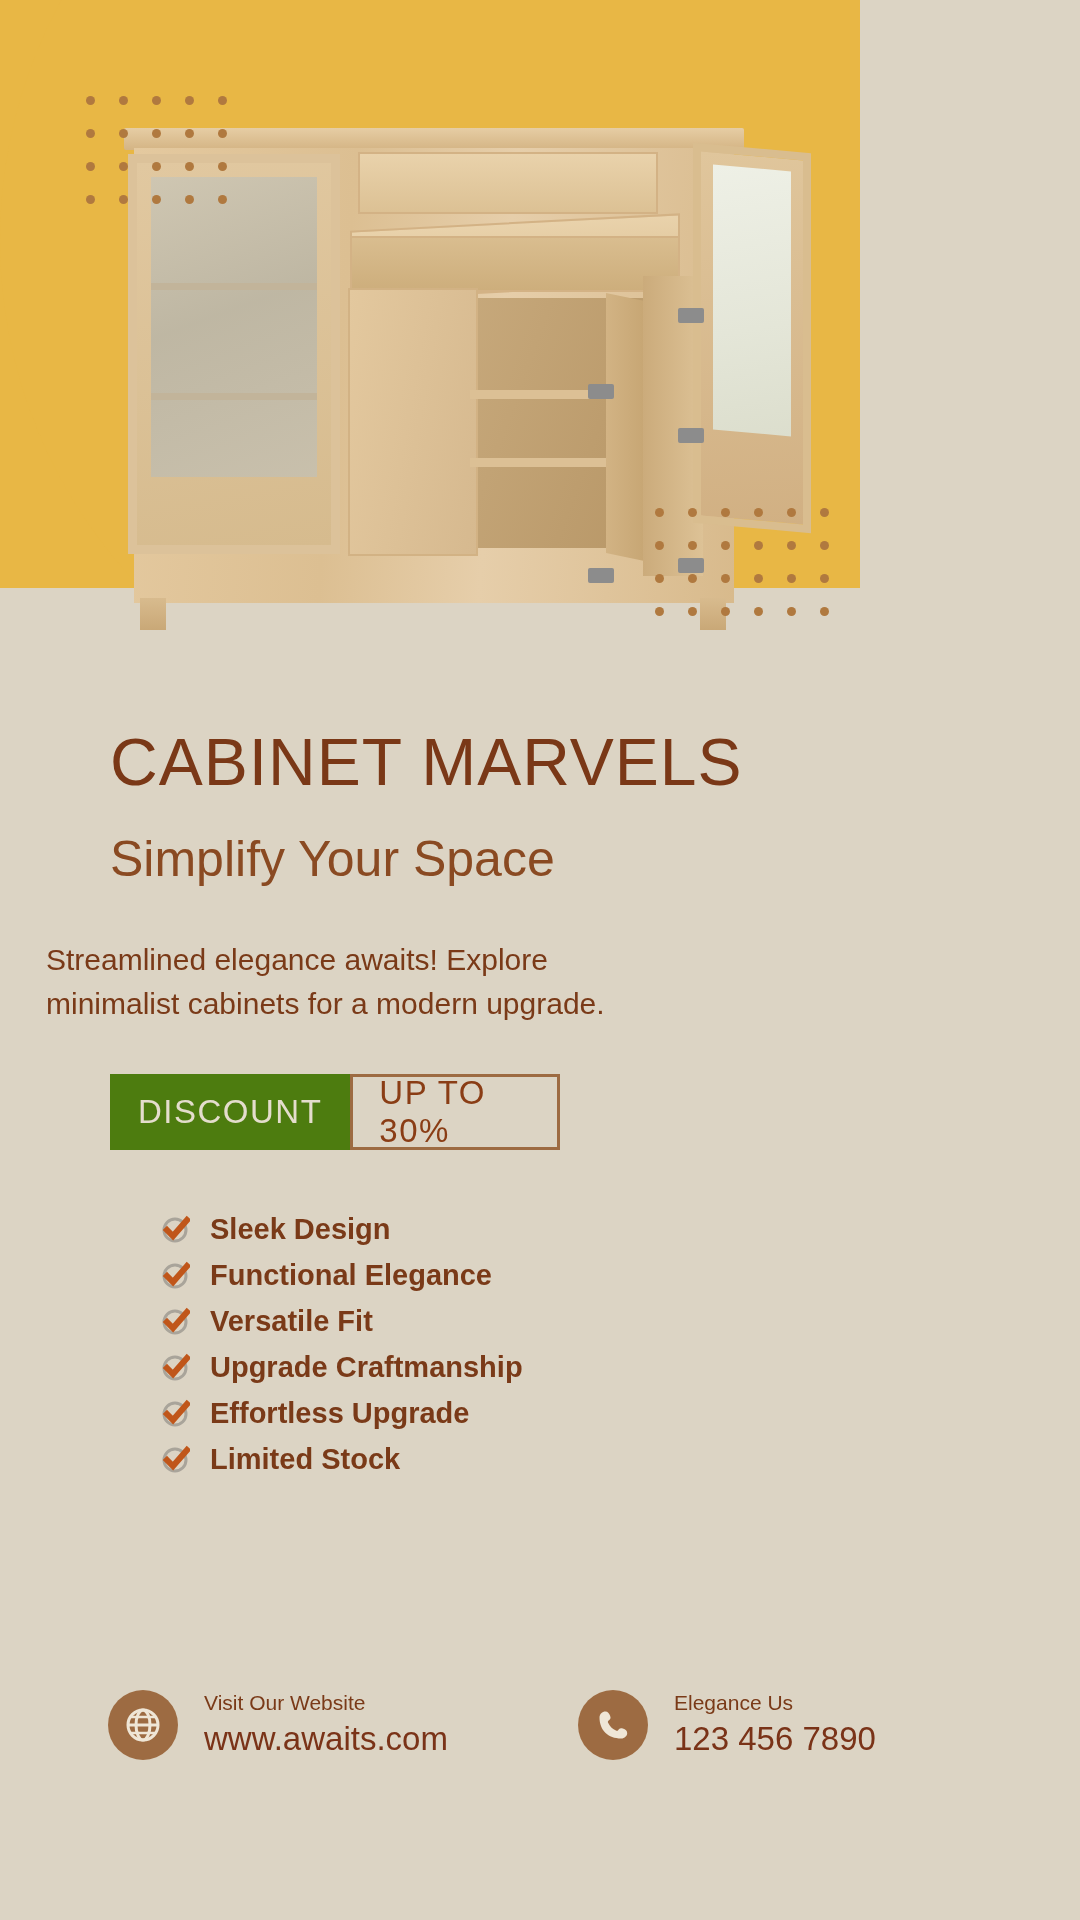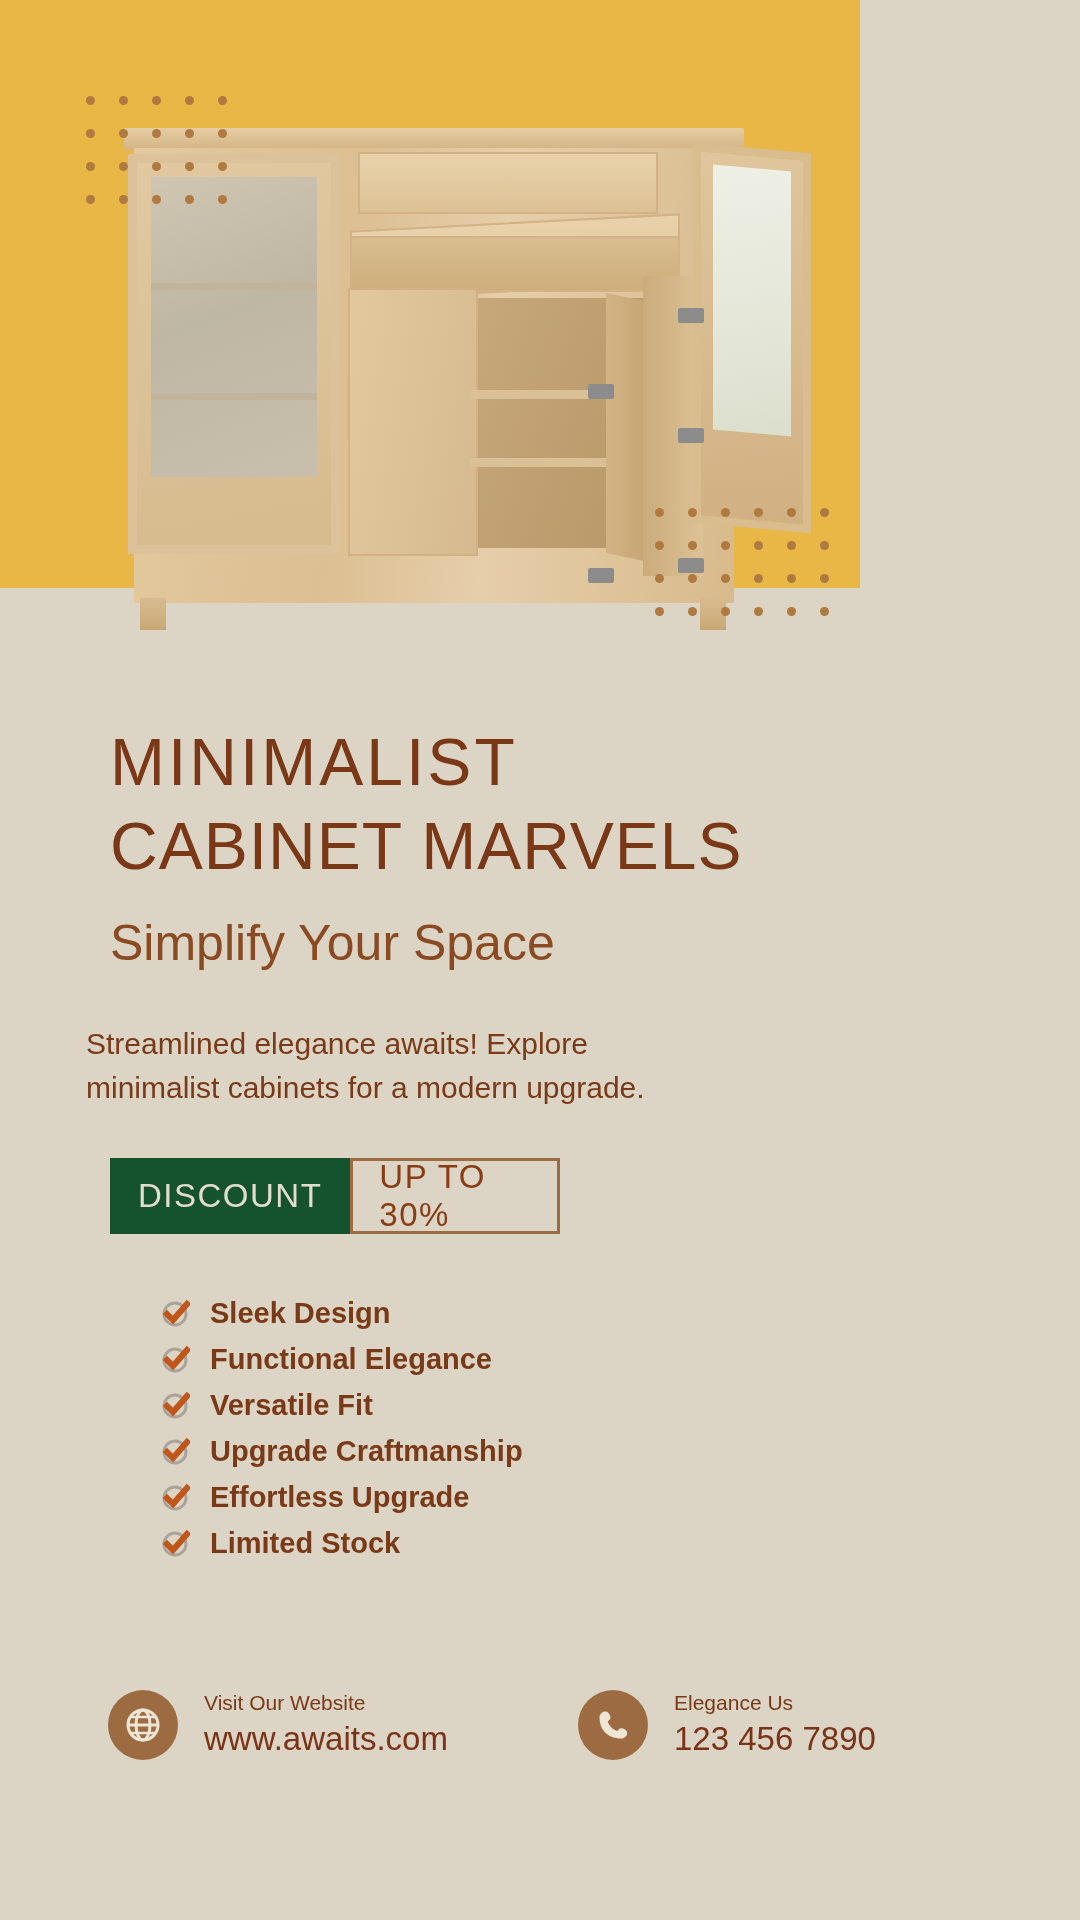--- a/index.html
+++ b/index.html
@@ -248,40 +248,40 @@
     margin: 26px 0 0 0;
     padding-left: 110px;
     color: #8a4a22;
     font-size: 50px;
     font-weight: 400;
     letter-spacing: 0px;
   }
 
   .desc {
     margin: 50px 0 0 0;
-    padding-left: 86px;
+    padding-left: 46px;
     color: #7a3a18;
     font-size: 30px;
     line-height: 44px;
     font-weight: 400;
     max-width: 640px;
   }
 
   
   .badge {
     margin: 48px 0 0 0;
     padding-left: 110px;
     display: flex;
     align-items: stretch;
     height: 76px;
     width: 450px;
     box-sizing: content-box;
   }
   .badge-left {
-    background: #14532d;
+    background: #4d7c0f;
     color: #e4ddcd;
     font-size: 33px;
     letter-spacing: 1.5px;
     display: flex;
     align-items: center;
     padding: 0 28px;
     font-weight: 300;
   }
   .badge-right {
     border: 3px solid #9d6b42;
@@ -450,21 +450,20 @@
         <i></i>
         <i></i>
         <i></i>
         <i></i>
       </div>
   </div>
 
   <div class="content">
 
     <h1 class="title">
-      <span>MINIMALIST</span>
       <span class="line2">CABINET MARVELS</span>
     </h1>
 
     <div class="subtitle">Simplify Your Space</div>
 
     <p class="desc">Streamlined elegance awaits! Explore minimalist cabinets for a modern upgrade.</p>
 
     <div class="badge">
       <div class="badge-left">DISCOUNT</div>
       <div class="badge-right">UP TO 30%</div>

